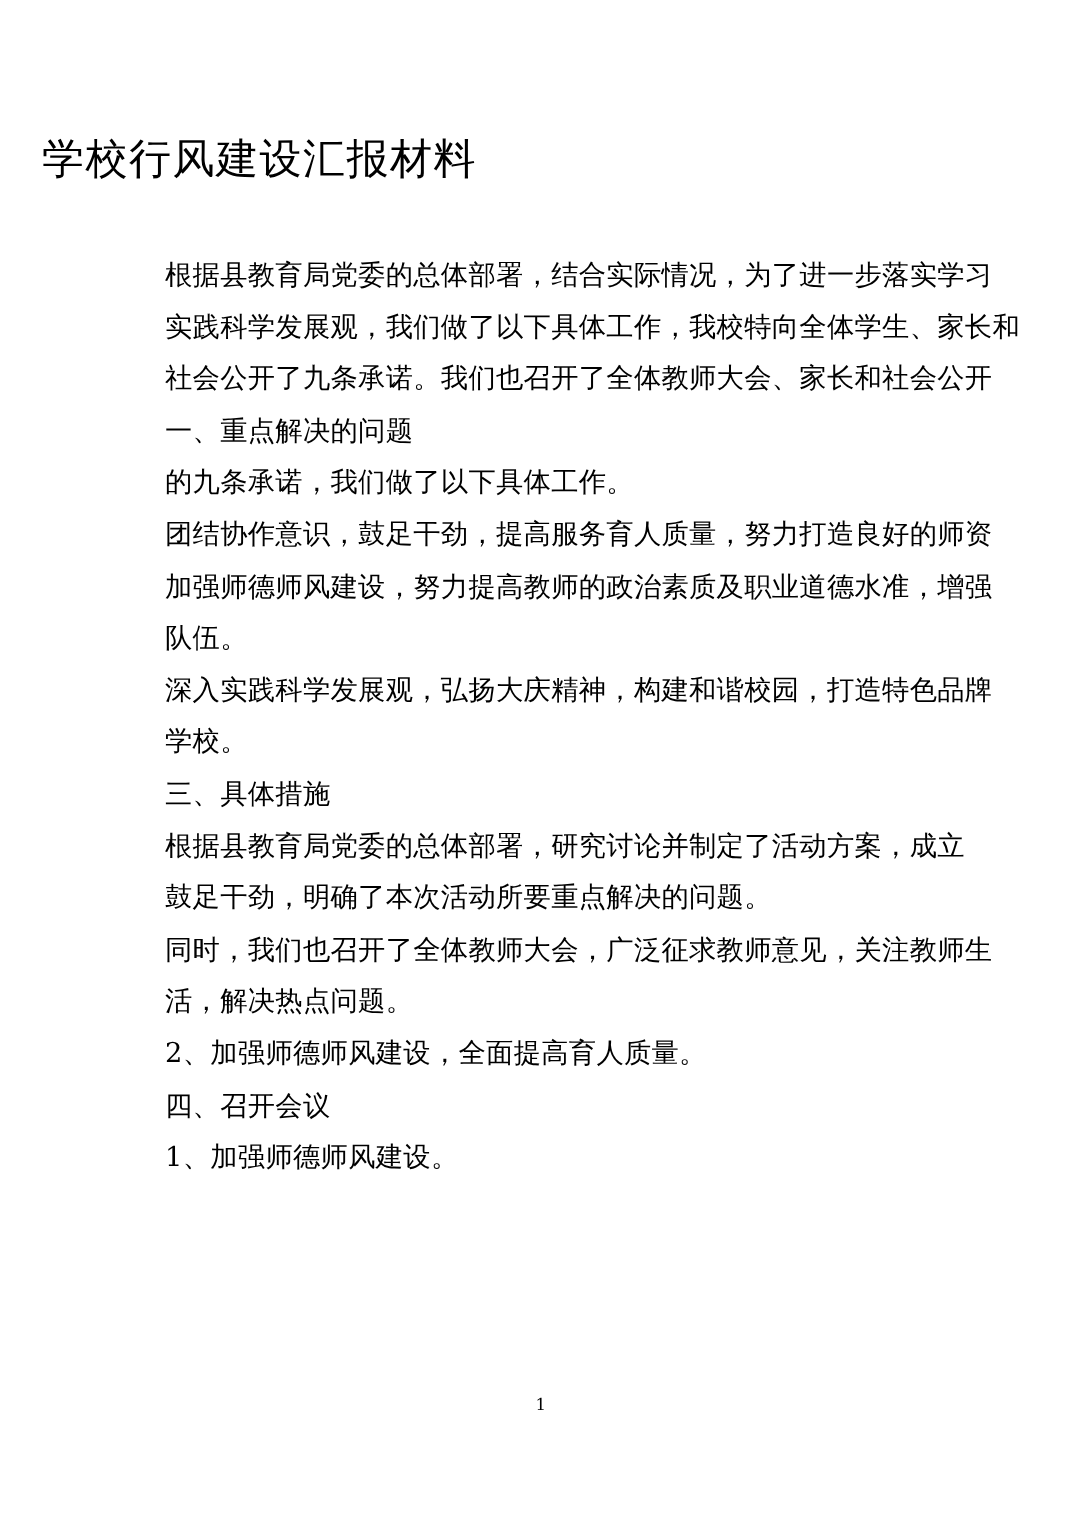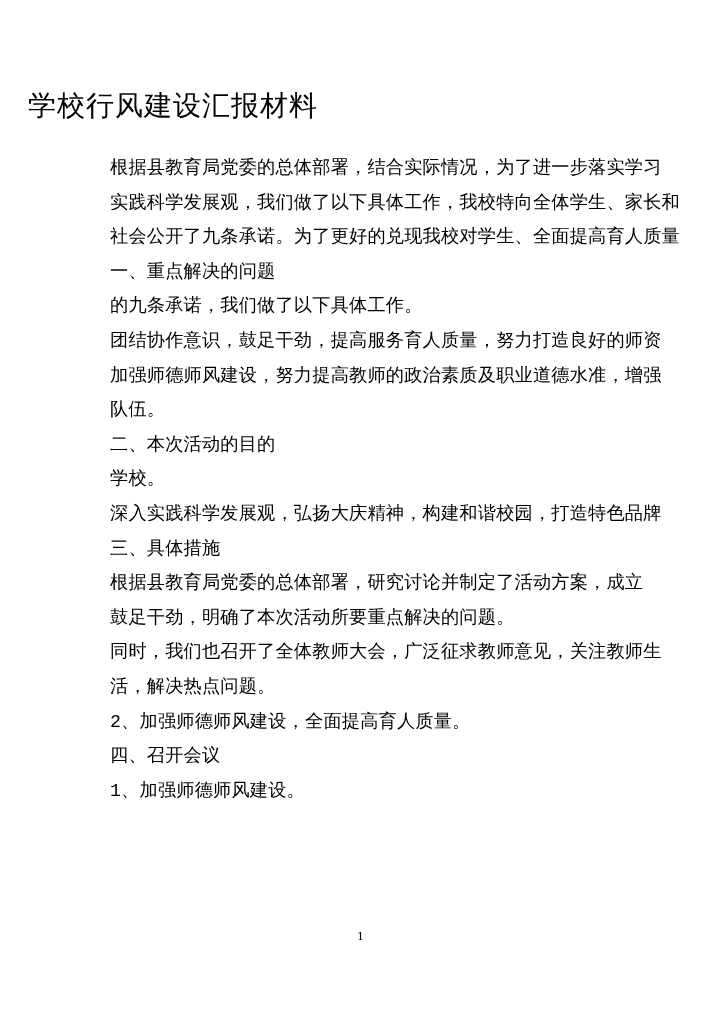--- a/index.html
+++ b/index.html
@@ -30,23 +30,22 @@
       text-align: left;
       font-size: 28px;
       font-family: "DejaVu Sans", "Liberation Sans", sans-serif;
       letter-spacing: 1px;
       line-height: 36px;
       padding-left: 28px;
     }
     .body {
       position: absolute;
       left: 110px;
-      top: 151px;
+      top: 167px;
       width: 504px;
-      font-family: Liberation Mono, monospace;
     }
     .line {
       height: 34.6px;
       line-height: 34.6px;
       font-size: 18.2px;
       white-space: nowrap;
       letter-spacing: 0.2px;
     }
     .pagenum {
       position: absolute;
@@ -60,29 +59,28 @@
   </style>
 </head>
 <body>
 
 <div class="page">
   <div class="title">学校行风建设汇报材料</div>
 
   <div class="body">
     <div class="line">根据县教育局党委的总体部署，结合实际情况，为了进一步落实学习</div>
     <div class="line">实践科学发展观，我们做了以下具体工作，我校特向全体学生、家长和</div>
-    <div class="line">社会公开了九条承诺。为了更好的兑现我校对学生、全面提高育人质量</div>
+    <div class="line">社会公开了九条承诺。我们也召开了全体教师大会、家长和社会公开</div>
     <div class="line">一、重点解决的问题</div>
     <div class="line">的九条承诺，我们做了以下具体工作。</div>
     <div class="line">团结协作意识，鼓足干劲，提高服务育人质量，努力打造良好的师资</div>
     <div class="line">加强师德师风建设，努力提高教师的政治素质及职业道德水准，增强</div>
     <div class="line">队伍。</div>
-    <div class="line">二、本次活动的目的</div>
+    <div class="line">深入实践科学发展观，弘扬大庆精神，构建和谐校园，打造特色品牌</div>
     <div class="line">学校。</div>
-    <div class="line">深入实践科学发展观，弘扬大庆精神，构建和谐校园，打造特色品牌</div>
     <div class="line">三、具体措施</div>
     <div class="line">根据县教育局党委的总体部署，研究讨论并制定了活动方案，成立</div>
     <div class="line">鼓足干劲，明确了本次活动所要重点解决的问题。</div>
     <div class="line">同时，我们也召开了全体教师大会，广泛征求教师意见，关注教师生</div>
     <div class="line">活，解决热点问题。</div>
     <div class="line">2、加强师德师风建设，全面提高育人质量。</div>
     <div class="line">四、召开会议</div>
     <div class="line">1、加强师德师风建设。</div>
   </div>
 

